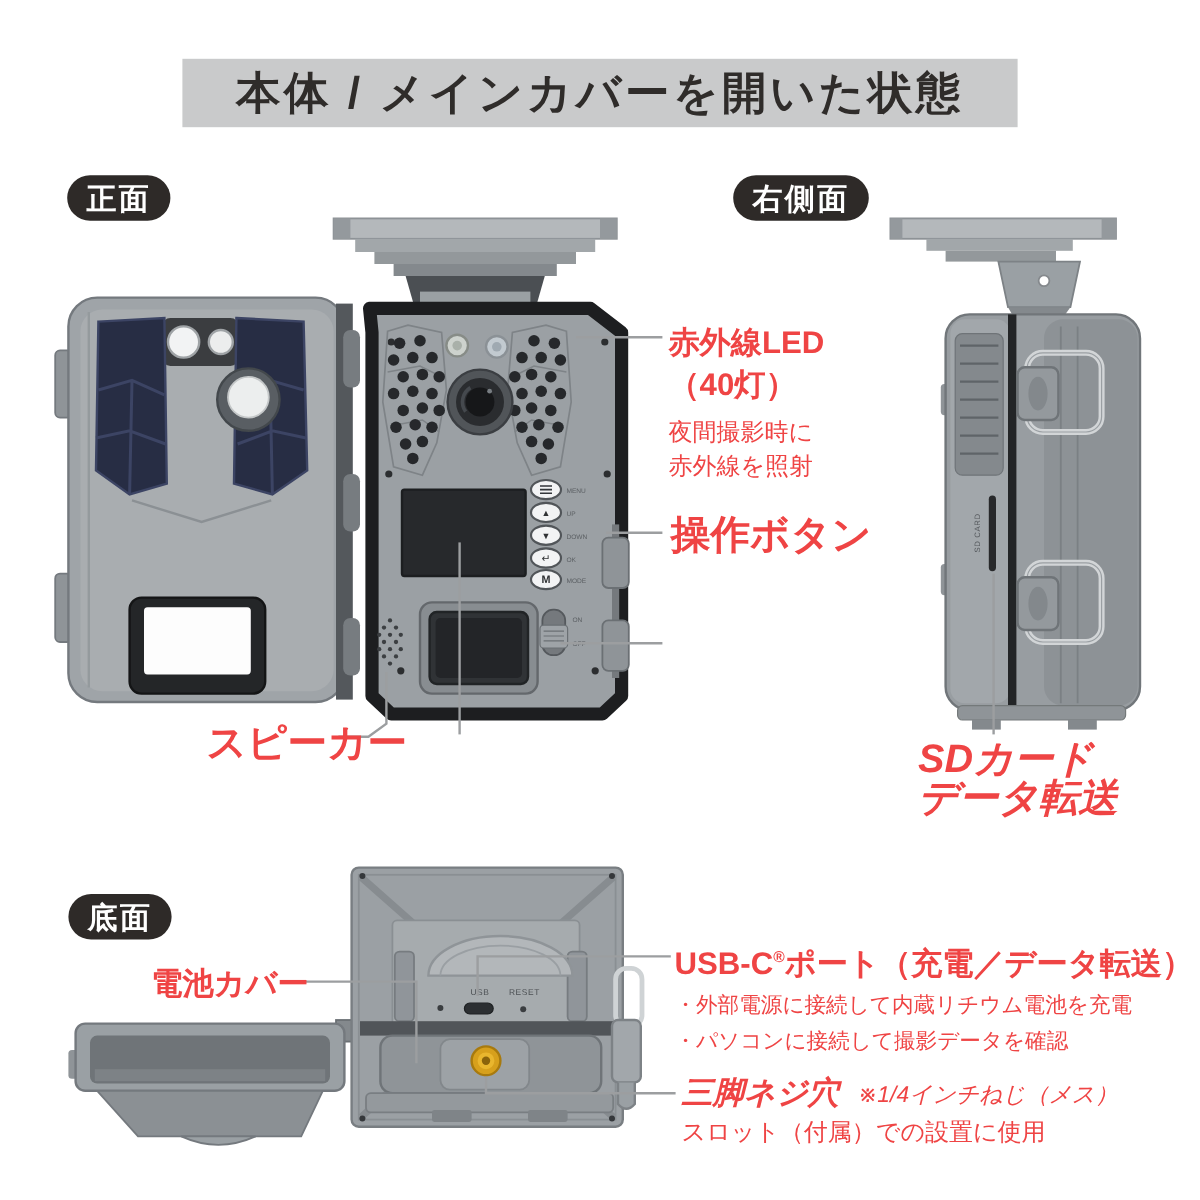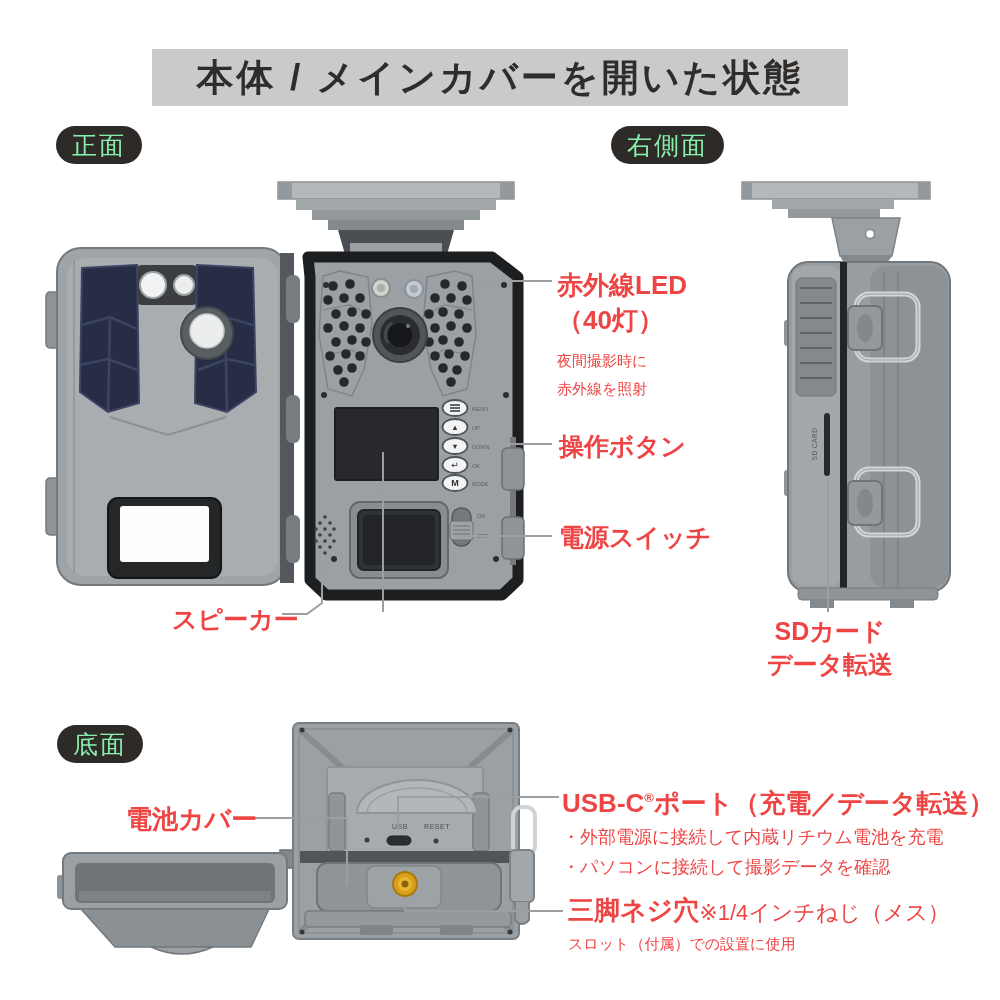--- a/index.html
+++ b/index.html
@@ -7,50 +7,50 @@
         font-family:"Liberation Sans","DejaVu Sans",sans-serif;color:#2f2c2a;}
   svg{position:absolute;display:block;}
   svg text{font-family:"Liberation Sans","DejaVu Sans",sans-serif;}
 
   
   .banner{position:absolute;left:152px;top:49px;width:696px;height:57px;
           background:#c9cacb;display:flex;align-items:center;justify-content:center;}
   .banner span{font-size:37px;font-weight:bold;letter-spacing:3px;color:#2f2c2a;}
 
   
-  .pill{position:absolute;height:38px;border-radius:19px;background:#2e2a28;color:#86efac;
+  .pill{position:absolute;height:38px;border-radius:19px;background:#2e2a28;color:#ffffff;
         display:inline-flex;align-items:center;justify-content:center;
-        font-size:25px;font-weight:normal;letter-spacing:2px;padding:0 16px;}
+        font-size:25px;font-weight:bold;letter-spacing:2px;padding:0 16px;margin-top:20px;}
   .pill-front{left:56px;top:126px;}
   .pill-right{left:611px;top:126px;}
   .pill-bottom{left:57px;top:725px;}
 
   
   .ann{position:absolute;color:#ef4444;}
-  .ann-title{font-weight:bold;font-size:25px;line-height:34px;white-space:nowrap;}
+  .ann-title{font-weight:bold;font-size:33px;line-height:34px;white-space:nowrap;}
   .ann-title-lg{font-weight:bold;font-size:26px;line-height:35px;white-space:nowrap;}
-  .ann-desc{font-size:15px;line-height:28px;white-space:nowrap;}
+  .ann-desc{font-size:20px;line-height:28px;white-space:nowrap;}
   .ann-desc-sm{font-size:18px;line-height:28px;white-space:nowrap;}
 
   .ann-irled{left:557px;top:268px;}
   .ann-irled .ann-desc{margin-top:9px;}
   .ann-buttons{left:559px;top:429px;}
   .ann-power{left:559px;top:520px;}
   .ann-speaker{left:160px;top:602px;margin-left:12px;}
   .ann-display{left:367px;top:616px;}
   .ann-display .ann-desc-sm{margin-top:3px;}
-  .ann-sd{left:765px;top:615px;width:130px;text-align:center;}
+  .ann-sd{left:765px;top:615px;width:130px;text-align:center;font-style:italic;}
   .ann-sd .ann-title{line-height:33px;}
   .ann-battery{left:126px;top:802px;}
   .ann-usbc{left:562px;top:780px;}
   .ann-usbc .ann-desc-sm{margin-top:2px;}
   .ann-usbc .ann-title-lg sup{font-size:13px;}
   .ann-tripod{left:568px;top:893px;}
-  .ann-tripod-row{display:flex;align-items:flex-end;}
-  .ann-tripod-row .ann-note{font-size:22px;line-height:30px;white-space:nowrap;}
+  .ann-tripod-row{display:flex;align-items:flex-end;gap:16px;font-style:italic;}
+  .ann-tripod-row .ann-note{font-size:19px;line-height:30px;white-space:nowrap;}
   .ann-tripod .ann-desc{margin-top:2px;}
 
   .leader{position:absolute;left:0;top:0;pointer-events:none;}
 </style>
 </head>
 <body>
 
 <div class="page">
 
   <div class="banner">
@@ -366,23 +366,20 @@
     <div class="ann-desc">
       <div>夜間撮影時に</div>
       <div>赤外線を照射</div>
     </div>
   </div>
 
   <div class="ann ann-buttons">
     <div class="ann-title">操作ボタン</div>
   </div>
 
-  <div class="ann ann-power">
-    <div class="ann-title">電源スイッチ</div>
-  </div>
 
   <div class="ann ann-speaker">
     <div class="ann-title">スピーカー</div>
   </div>
 
 
   <div class="ann ann-sd">
     <div class="ann-title">SDカード</div>
     <div class="ann-title">データ転送</div>
   </div>

